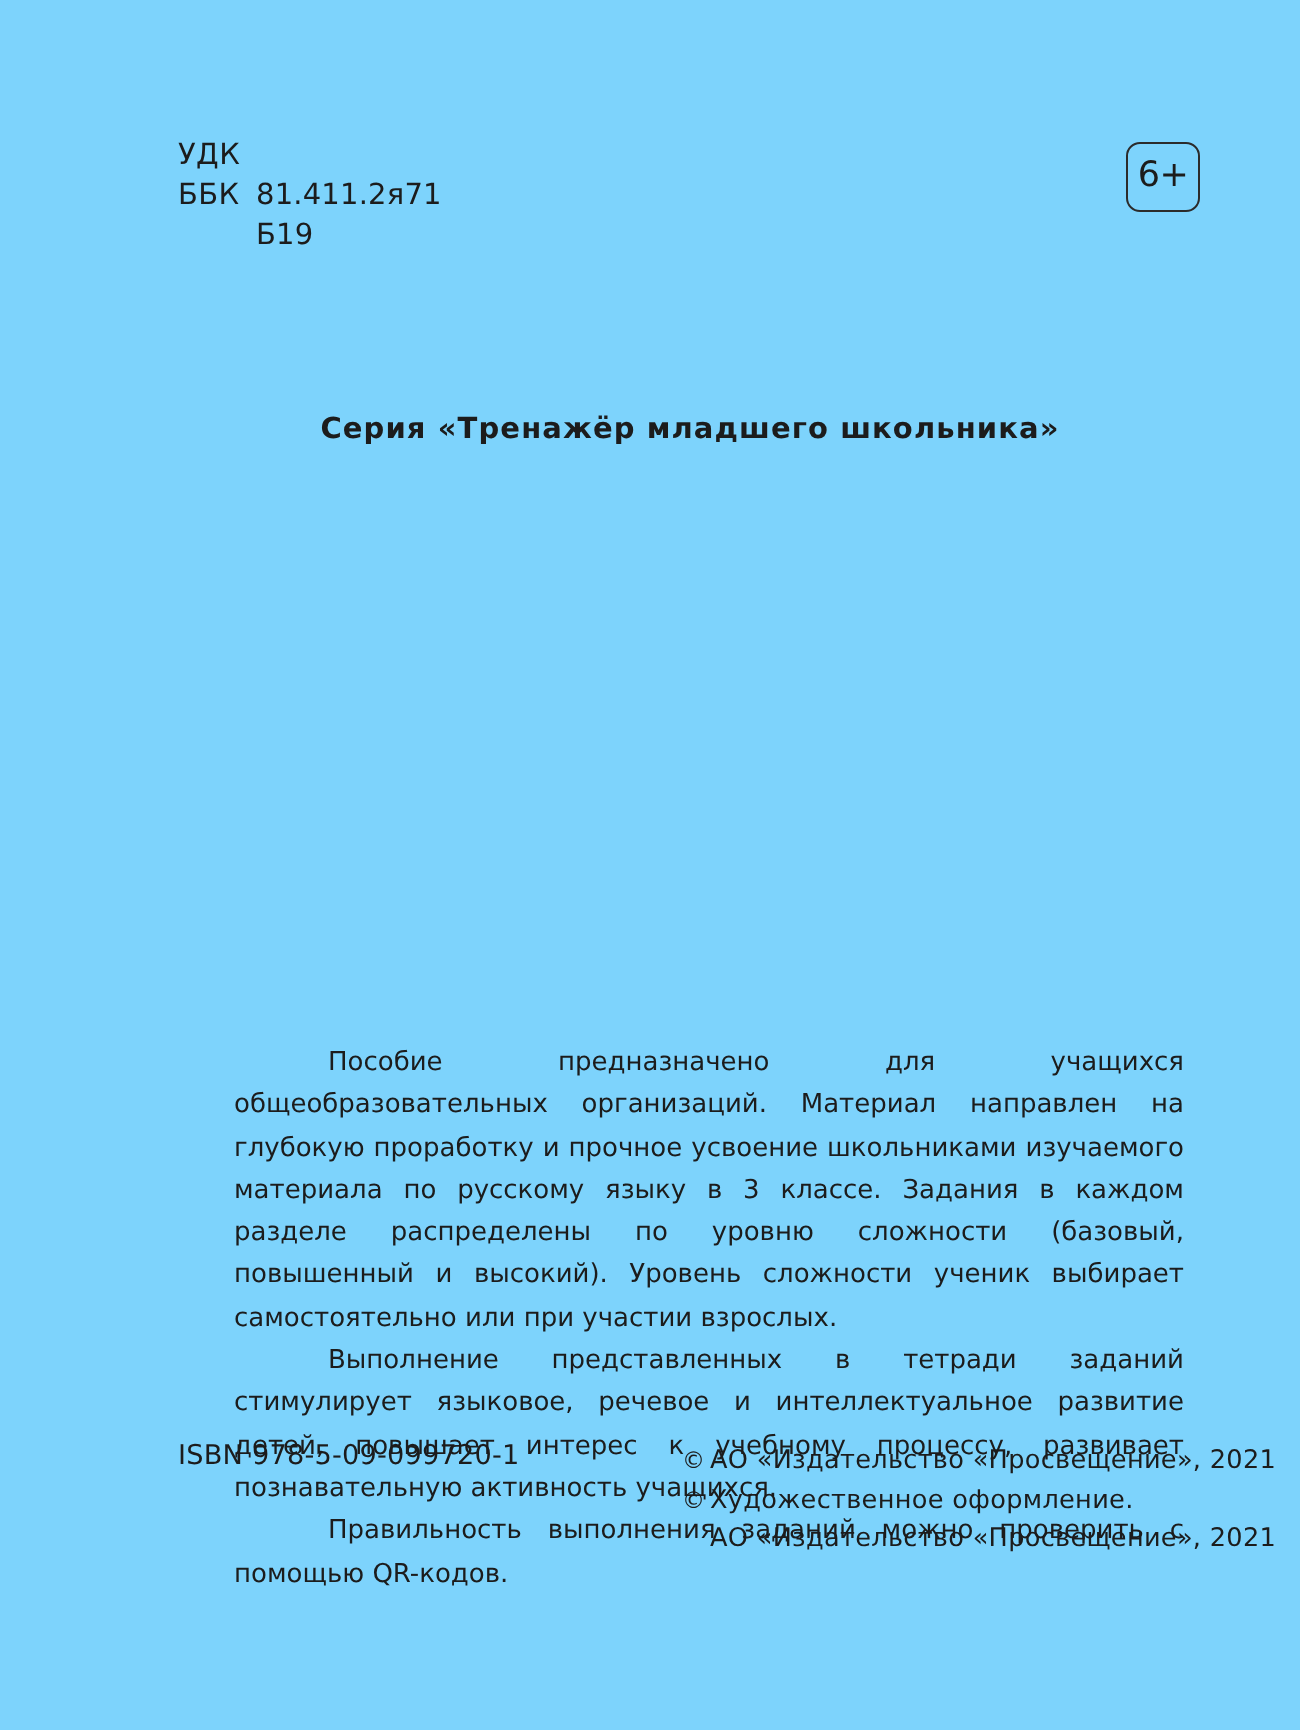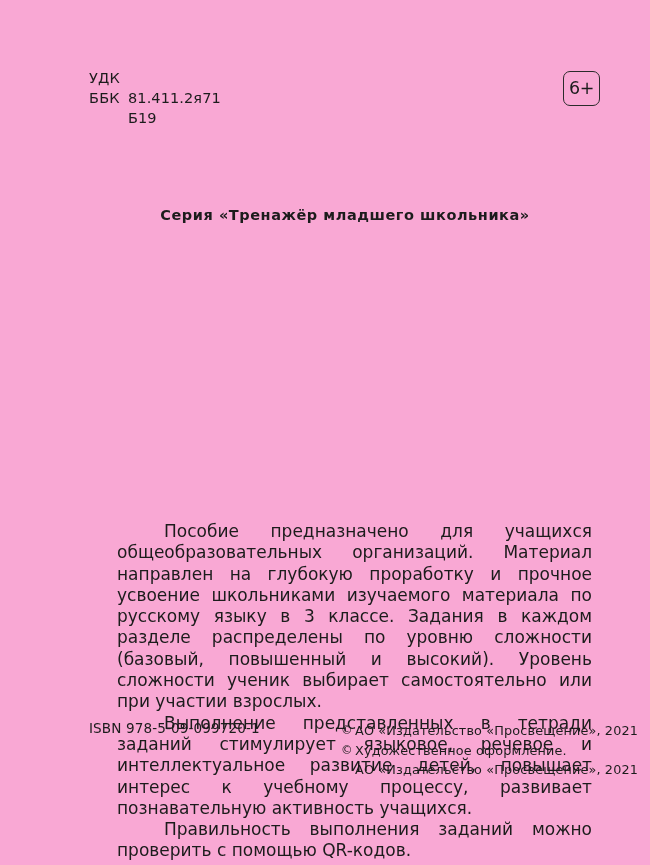--- a/index.html
+++ b/index.html
@@ -10,21 +10,21 @@
   }
   body {
     font-family: "DejaVu Sans", "Liberation Sans", sans-serif;
     color: #1c1c1c;
     -webkit-font-smoothing: antialiased;
   }
   .page {
     position: relative;
     width: 650px;
     height: 865px;
-    background: #f9a8d4;
+    background: #7dd3fc;
     overflow: hidden;
     box-sizing: border-box;
   }
 
   
   .classification {
     position: absolute;
     left: 89px;
     top: 68px;
     font-size: 14.5px;
@@ -79,21 +79,21 @@
     white-space: nowrap;
     padding-left: 40px;
   }
 
   
   .body-copy {
     position: absolute;
     left: 117px;
     top: 521px;
     width: 475px;
-    font-size: 17px;
+    font-size: 13px;
     line-height: 21.3px;
     text-align: justify;
     text-justify: inter-word;
   }
   .body-copy p {
     margin: 0;
     text-indent: 47px;
   }
 
   

